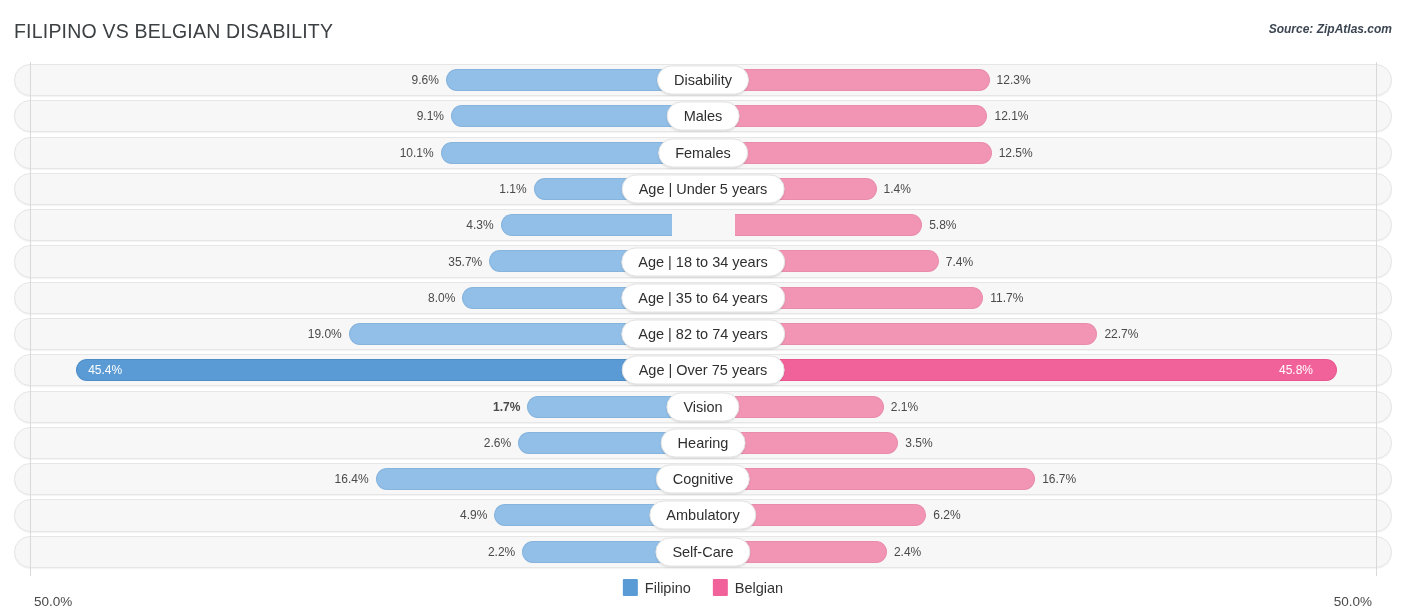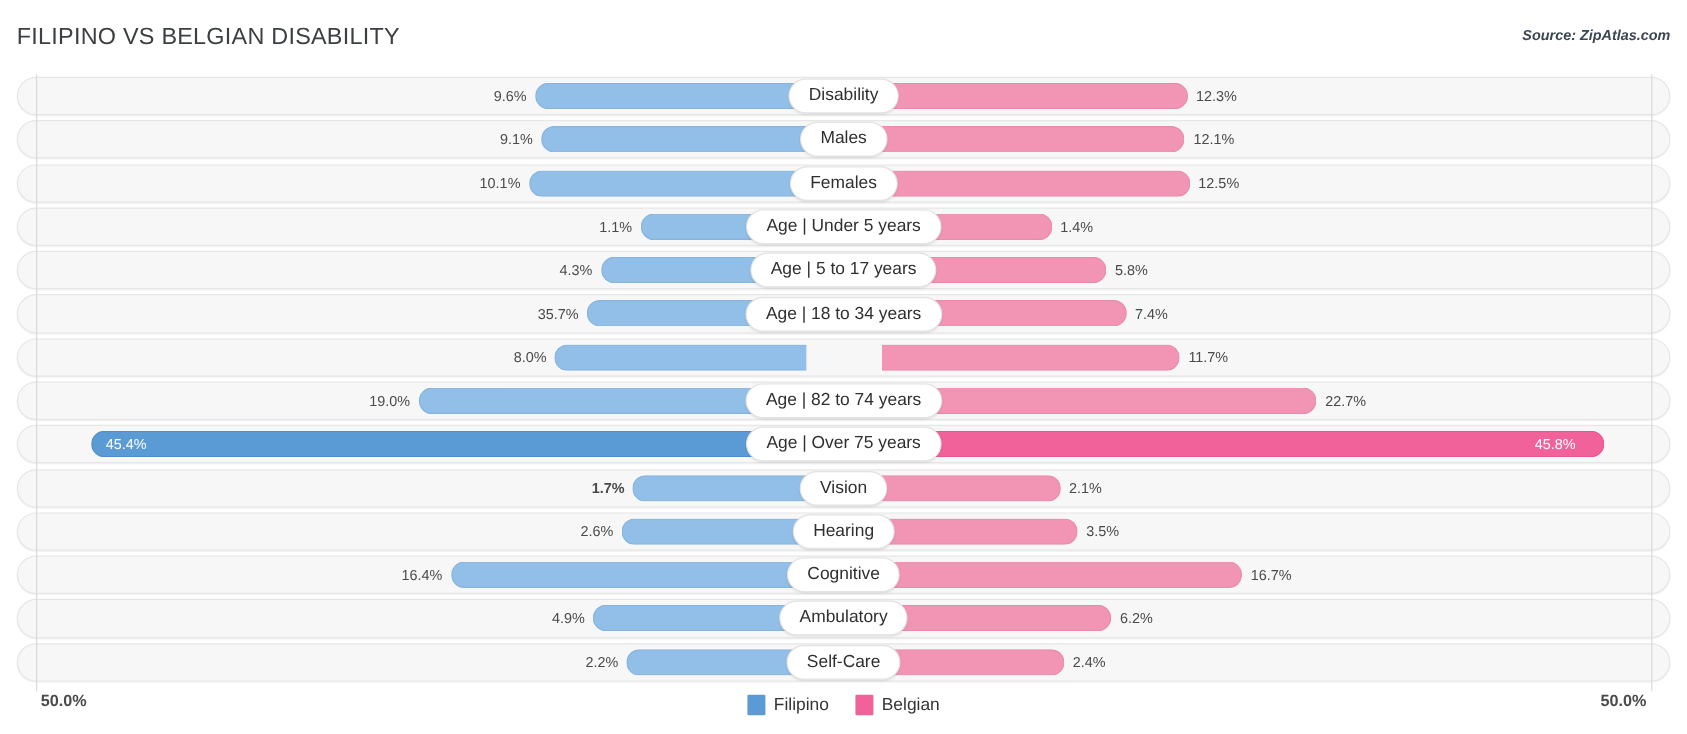--- a/index.html
+++ b/index.html
@@ -146,25 +146,24 @@
   
   .footer {
     position: absolute;
     left: 0;
     top: 570px;
     width: 1406px;
     height: 42px;
   }
   .axis-label {
     position: absolute;
-    top: 6px;
+    top: 24px;
     font-size: 13.5px;
     color: #4a4a4a;
     white-space: nowrap;
-    font-weight: bold;
   }
   .axis-label.start { left: 34px; }
   .axis-label.end   { right: 34px; }
 
   .legend {
     position: absolute;
     left: 50%;
     top: 9px;
     transform: translateX(-50%);
     display: flex;
@@ -233,36 +232,36 @@
           <div class="bar right" style="left: 735px; width: 141.52px;"></div>
           <div class="val right" style="left: 883.52px;">1.4%</div>
           <div class="center-pill">Age | Under 5 years</div>
         </div>
         <div class="row">
           <div class="track"></div>
           <div class="bar left" style="left: 500.592px; width: 171.408px;"></div>
           <div class="val left" style="right: 912.408px;">4.3%</div>
           <div class="bar right" style="left: 735px; width: 187.153px;"></div>
           <div class="val right" style="left: 929.153px;">5.8%</div>
-          <div class="center-pill">Age | 5 to 17 years</div>
         </div>
         <div class="row">
           <div class="track"></div>
           <div class="bar left" style="left: 489.231px; width: 182.769px;"></div>
           <div class="val left" style="right: 923.769px;">35.7%</div>
           <div class="bar right" style="left: 735px; width: 203.747px;"></div>
           <div class="val right" style="left: 945.747px;">7.4%</div>
           <div class="center-pill">Age | 18 to 34 years</div>
         </div>
         <div class="row">
           <div class="track"></div>
           <div class="bar left" style="left: 462.38px; width: 209.62px;"></div>
           <div class="val left" style="right: 950.62px;">8.0%</div>
           <div class="bar right" style="left: 735px; width: 248.343px;"></div>
           <div class="val right" style="left: 990.343px;">11.7%</div>
+          <div class="center-pill">Age | 35 to 64 years</div>
         </div>
         <div class="row">
           <div class="track"></div>
           <div class="bar left" style="left: 348.777px; width: 323.223px;"></div>
           <div class="val left" style="right: 1064.22px;">19.0%</div>
           <div class="bar right" style="left: 735px; width: 362.426px;"></div>
           <div class="val right" style="left: 1104.43px;">22.7%</div>
           <div class="center-pill">Age | 82 to 74 years</div>
         </div>
         <div class="row highlight">

